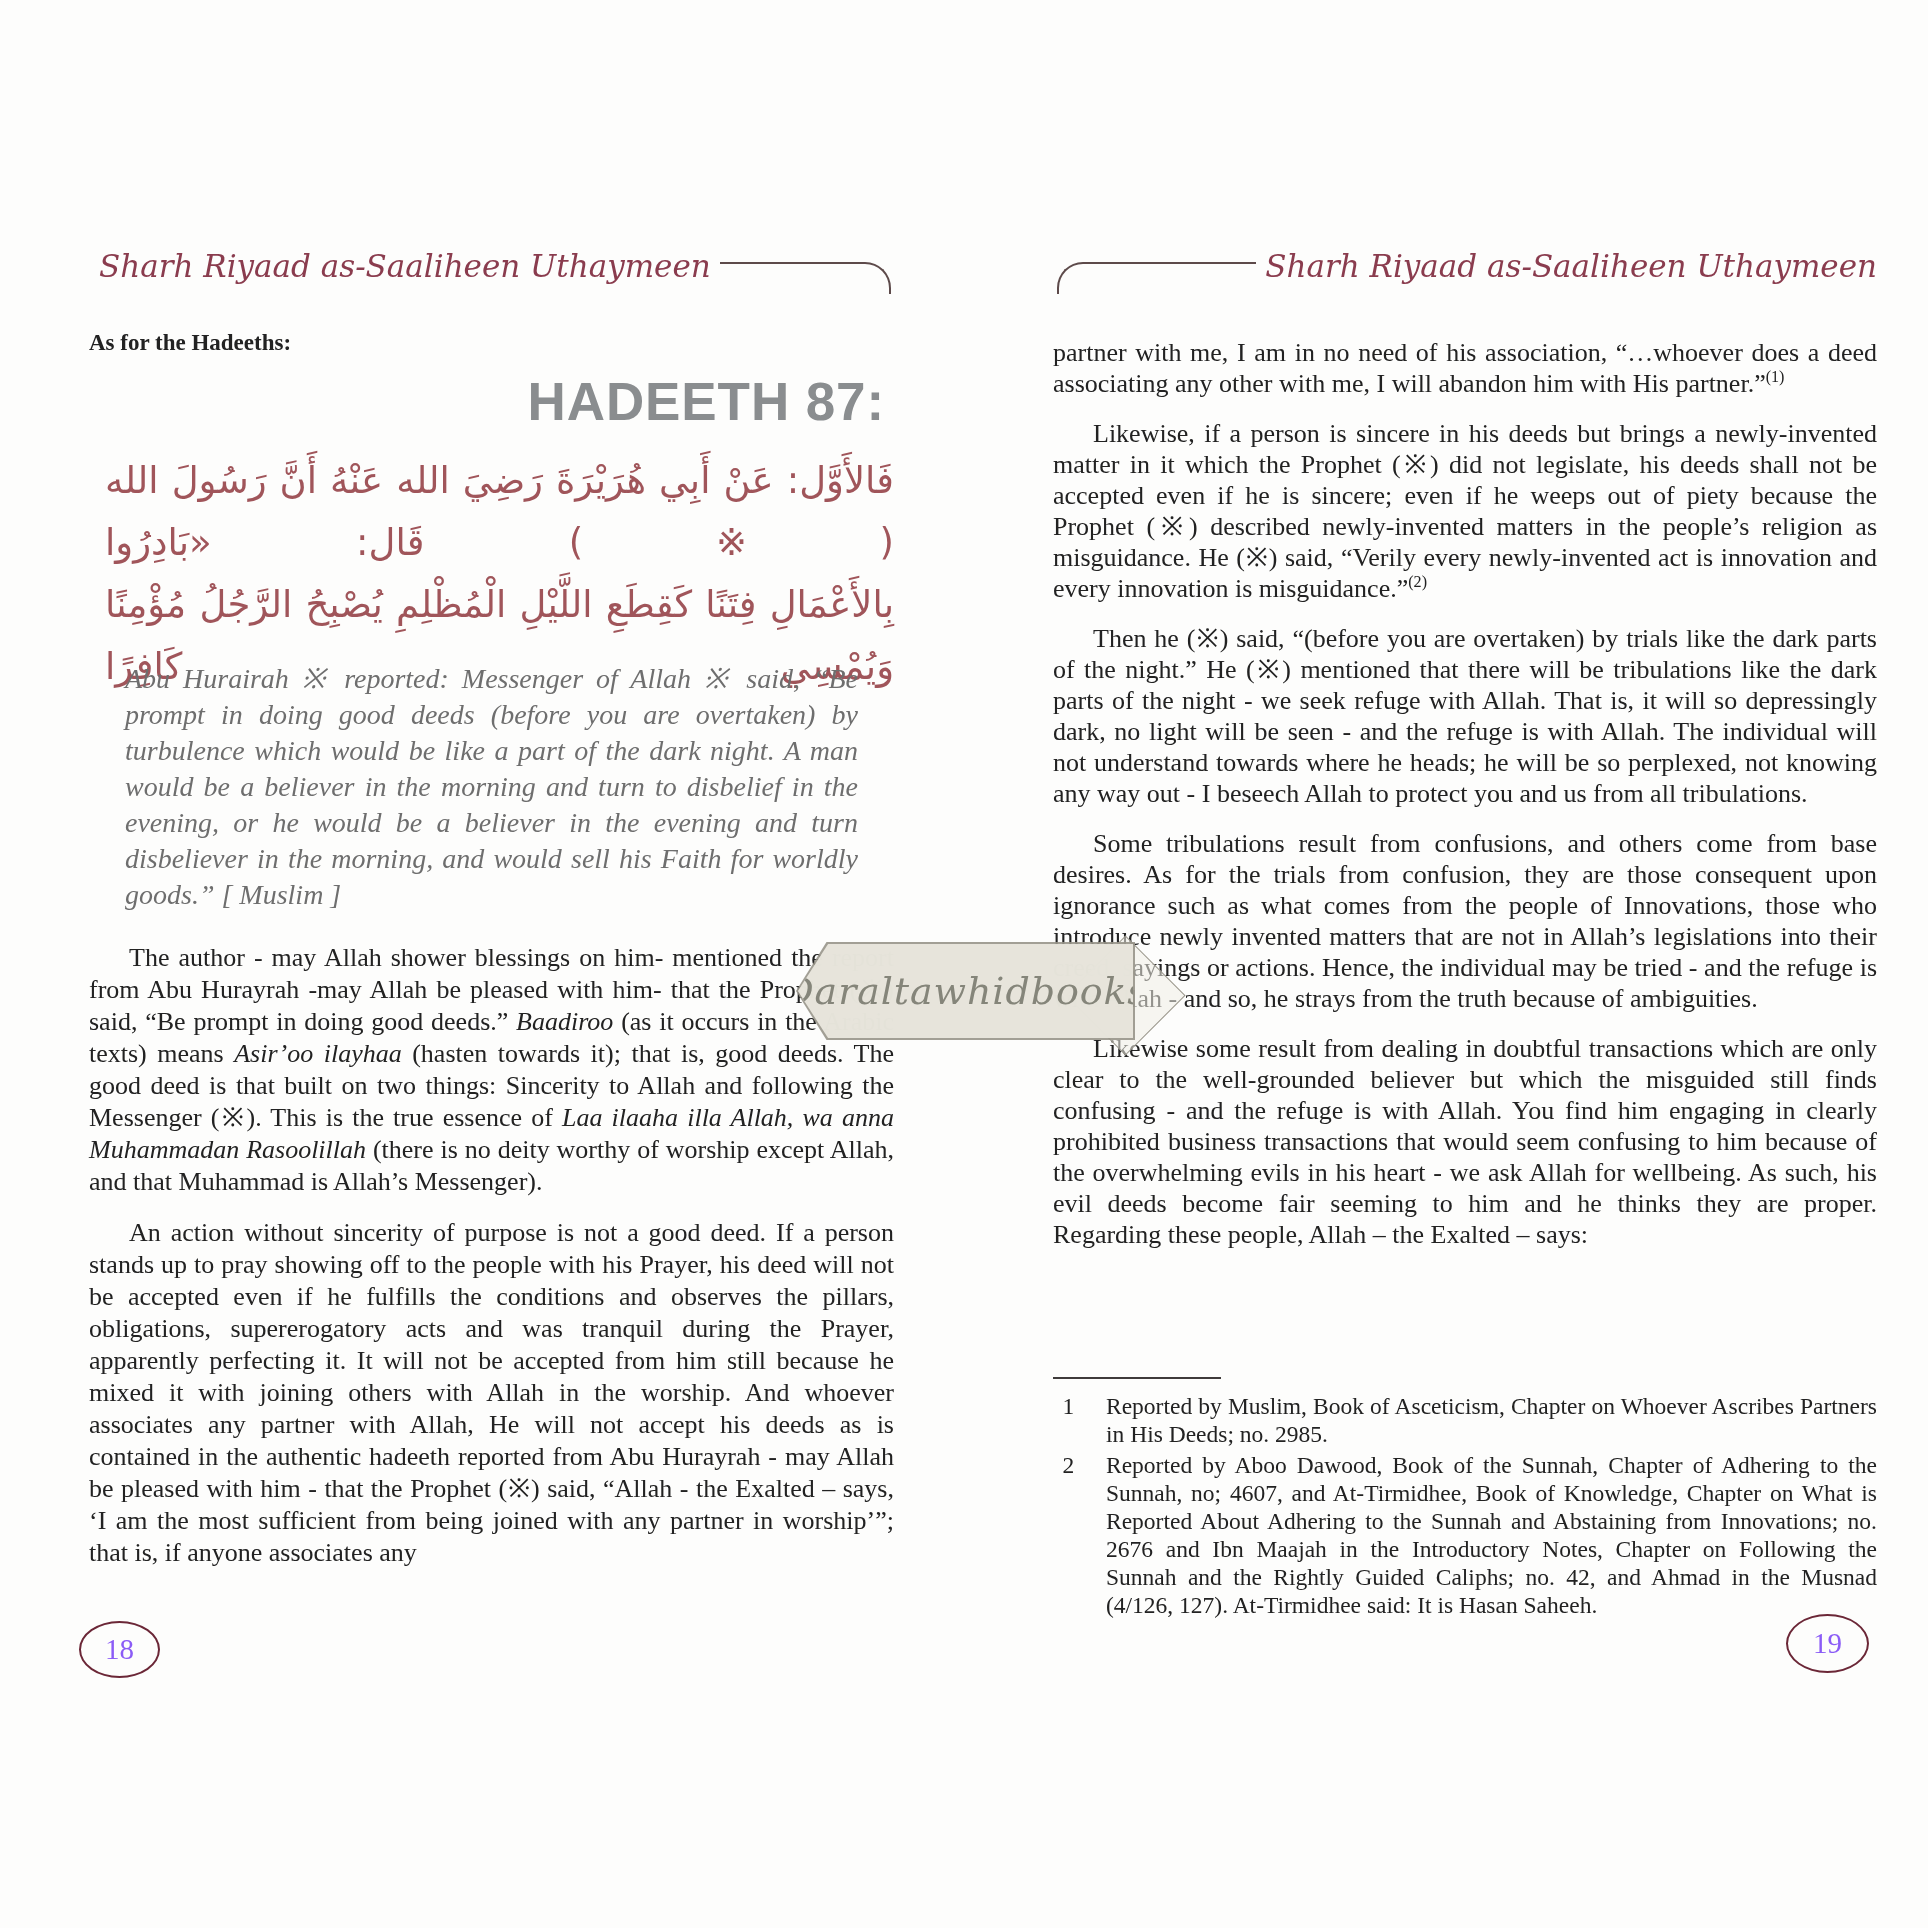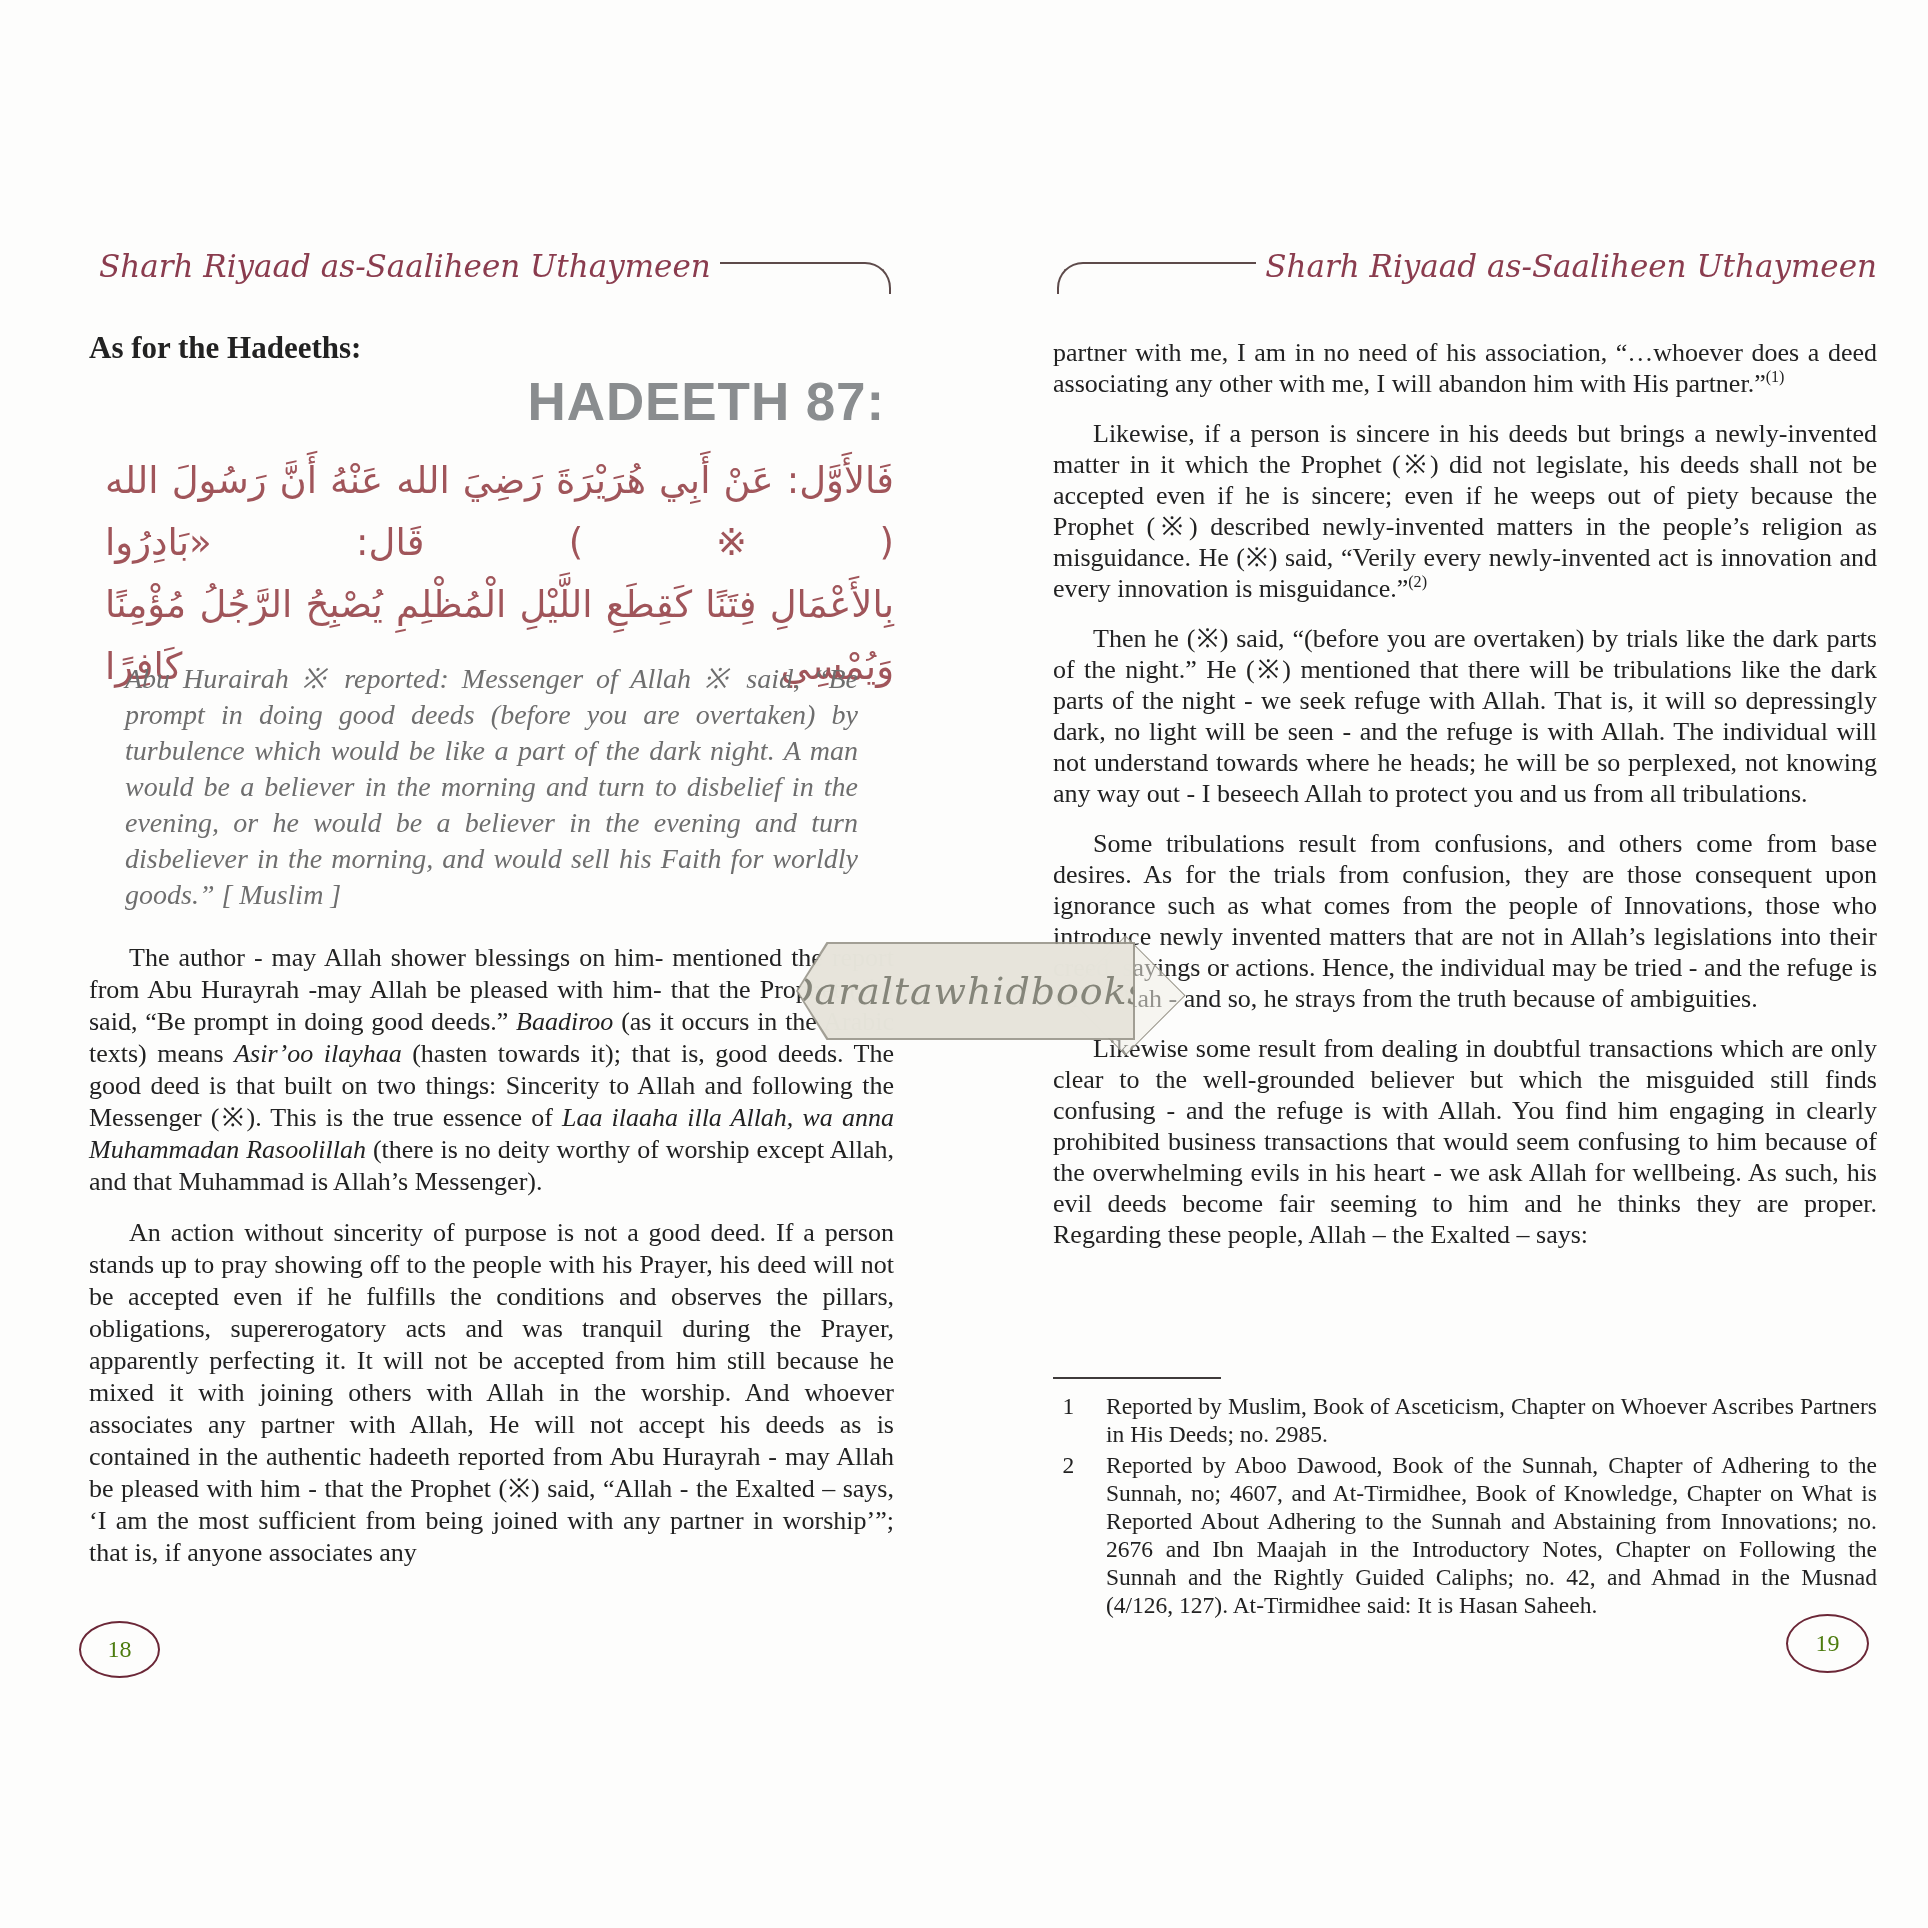--- a/index.html
+++ b/index.html
@@ -7,21 +7,21 @@
         font-family:"Liberation Serif",serif;color:#222;overflow:hidden;}
   
   .header{position:absolute;display:flex;align-items:flex-start;}
   .script-title{font-family:"DejaVu Serif",serif;font-style:italic;font-size:31px;line-height:38px;
         color:#8a3c4e;white-space:nowrap;}
   .rule-right{flex:1;height:30px;border-top:2.8px solid #5d4a4a;border-right:2.8px solid #5d4a4a;
         border-top-right-radius:26px;margin:15px 3.8px 0 9.4px;}
   .rule-left{flex:1;height:30px;border-top:2.8px solid #5d4a4a;border-left:2.8px solid #5d4a4a;
         border-top-left-radius:26px;margin:15px 9.4px 0 3.8px;}
   
-  .intro{position:absolute;left:89px;top:330px;font-size:31px;font-weight:bold;}
+  .intro{position:absolute;left:89px;top:330px;font-size:23px;font-weight:bold;}
   .display-heading{position:absolute;font-family:"Liberation Sans",sans-serif;font-weight:bold;
         color:#8a8d8f;text-align:right;letter-spacing:0.9px;}
   .hadeeth-heading{left:89px;top:371px;width:796px;font-size:53px;padding-right:7.5px;}
   .commentary-heading{left:89px;top:876px;width:796px;font-size:49px;padding-right:15px;}
   .arabic{position:absolute;left:105px;top:450px;width:789px;direction:rtl;
         font-family:"DejaVu Sans",sans-serif;font-size:37px;line-height:62px;color:#a0555a;}
   .arabic .aline{text-align:justify;text-align-last:justify;}
   .trans{position:absolute;left:125px;top:661px;width:733px;font-style:italic;color:#6e6e6e;
         font-size:28px;line-height:36px;text-align:justify;}
   .body-text{position:absolute;font-size:26px;line-height:32px;text-align:justify;}
@@ -32,21 +32,21 @@
   .b{font-weight:normal;}
   .i{font-style:italic;}
   sup{font-size:0.62em;line-height:0;}
   
   .fnblock{position:absolute;left:1053px;top:1377px;width:824px;font-size:23.5px;line-height:28px;}
   .fnrule{width:168px;border-top:2.8px solid #3f3b3b;margin-bottom:13px;}
   .fn{position:relative;padding-left:53px;text-align:justify;margin-bottom:2.8px;}
   .fn .num{position:absolute;left:9.4px;top:0;}
   
   .pagenum{position:absolute;border:2.8px solid #6b2737;border-radius:50%;
-        display:flex;align-items:center;justify-content:center;font-size:24px;color:#4d7c0f;
+        display:flex;align-items:center;justify-content:center;font-size:29px;color:#8b5cf6;
         background:transparent;}
   .pagenum-left{left:79px;top:1621px;width:77px;height:53px;}
   .pagenum-right{left:1786px;top:1614px;width:79px;height:55px;}
   
   .wm-diamond{position:absolute;left:1083px;top:953px;width:83px;height:83px;
         border:1.9px solid #98958a;background:rgba(240,238,229,0.55);transform:rotate(45deg);z-index:5;}
   .wm-banner{position:absolute;left:796px;top:942px;width:339px;height:98px;z-index:6;
         clip-path:polygon(0 50%,9% 0,100% 0,100% 100%,9% 100%);background:rgba(152,149,138,0.9);}
   .wm-inner{position:absolute;left:1.9px;top:1.9px;right:1.9px;bottom:1.9px;
         clip-path:polygon(0 50%,9% 0,100% 0,100% 100%,9% 100%);background:rgba(240,238,229,0.88);

